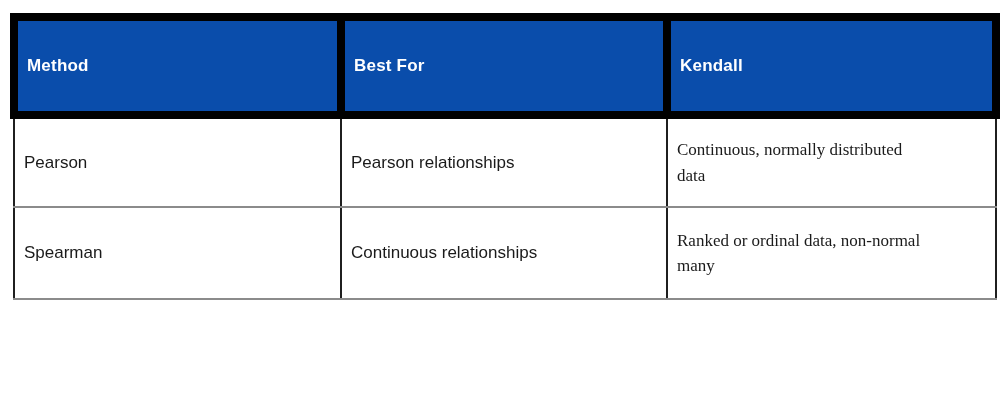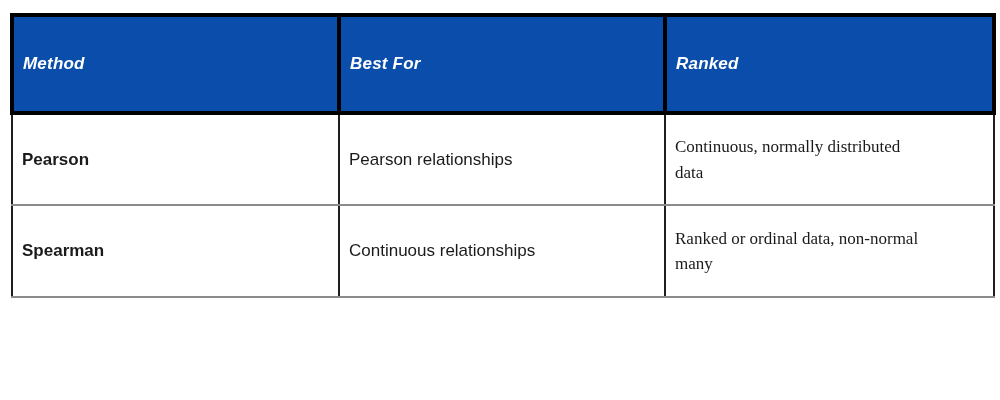--- a/index.html
+++ b/index.html
@@ -24,62 +24,61 @@
     border-collapse: collapse;
     table-layout: fixed;
   }
   col.c1 { width: 327px; }
   col.c2 { width: 326px; }
   col.c3 { width: 329px; }
 
   th {
     background: #0A4DAB;
     color: #ffffff;
-    border: 4px solid #000000;
+    border: 8px solid #000000;
     height: 98px;
     text-align: left;
     vertical-align: middle;
     padding: 0 12px 0 9px;
     font-size: 17px;
     font-weight: bold;
     letter-spacing: 0.2px;
-    font-style: italic;
   }
   td {
     border-left: 2px solid #1f1f1f;
     border-right: 2px solid #1f1f1f;
     border-top: 2px solid #8b8b8b;
     border-bottom: 2px solid #8b8b8b;
     height: 92px;
     vertical-align: middle;
     padding: 0 12px 0 9px;
     color: #1a1a1a;
     font-size: 17px;
     line-height: 1.5;
     text-align: left;
   }
-  td.method { font-weight: bold; border-radius: 8px; }
+  td.method { font-weight: normal; border-radius: 8px; }
   .cell-text { display: block; }
   .handles-text { max-width: 256px; font-family: Liberation Serif, serif; }
 </style>
 </head>
 <body>
 
 <div class="canvas">
   <table class="methods">
     <colgroup>
       <col class="c1">
         <col class="c2">
         <col class="c3">
     </colgroup>
     <thead>
       <tr>
         <th>Method</th>
         <th>Best For</th>
-        <th>Ranked</th>
+        <th>Kendall</th>
       </tr>
     </thead>
     <tbody>
       <tr>
         <td class="method">
           <span class="cell-text">Pearson</span>
         </td>
         <td>
           <span class="cell-text">Pearson relationships</span>
         </td>

